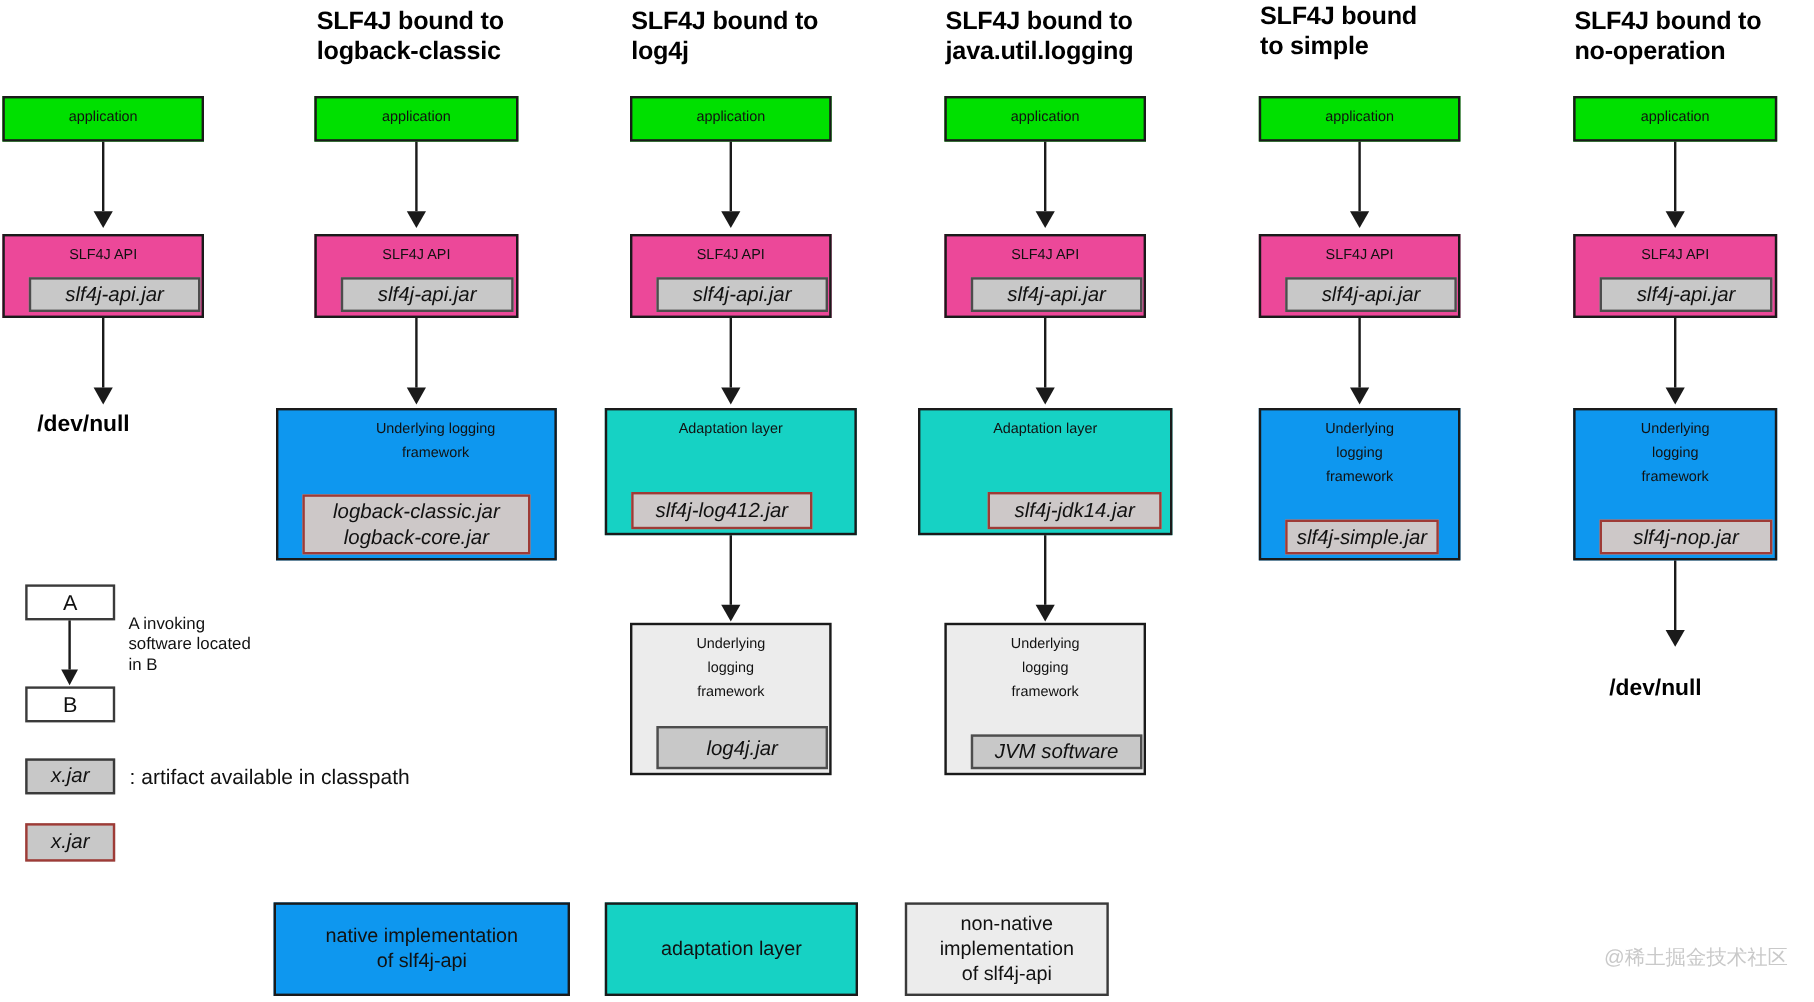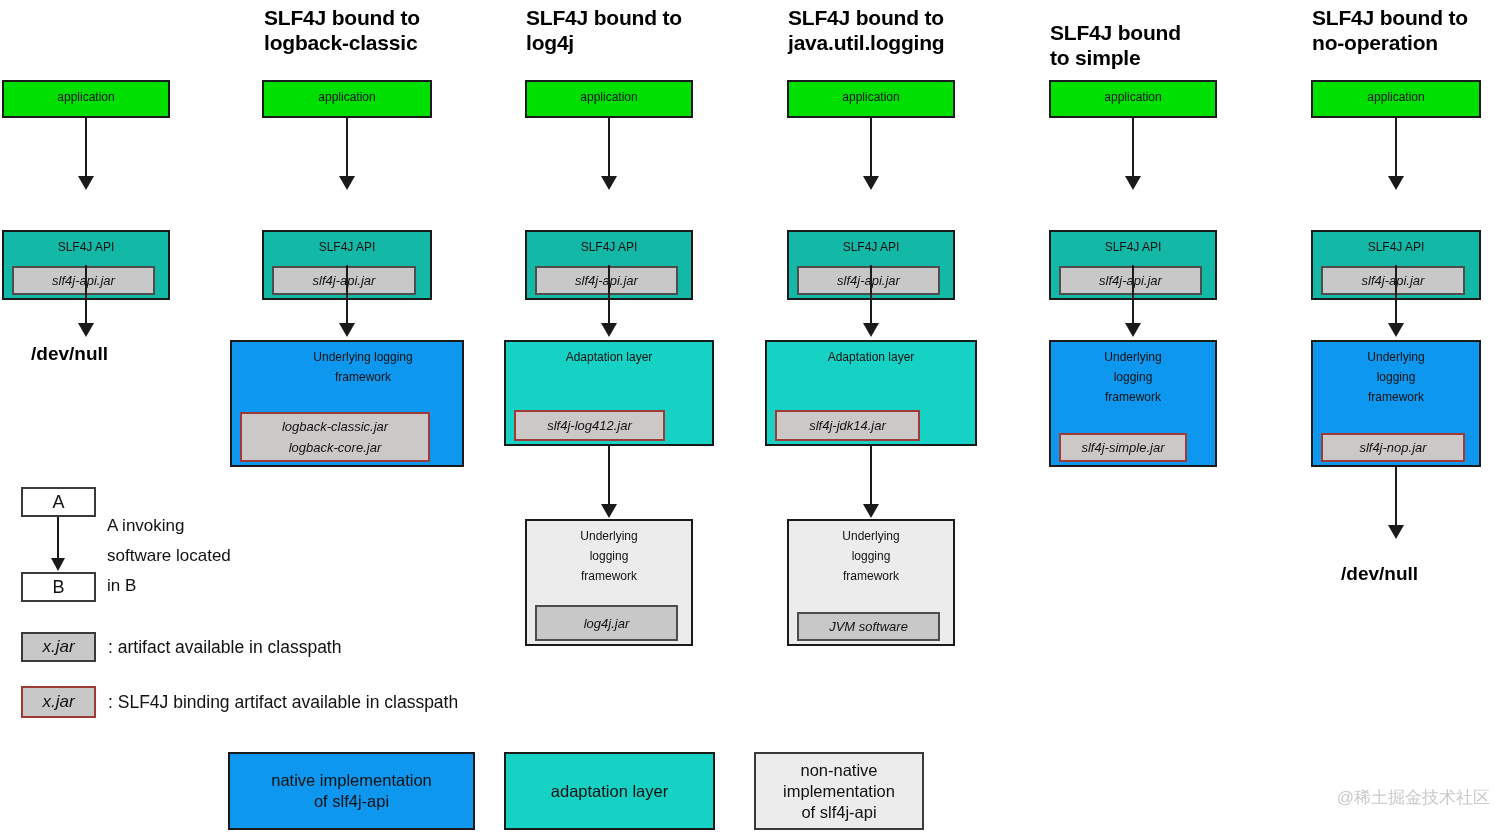--- a/index.html
+++ b/index.html
@@ -46,35 +46,35 @@
     line-height: 20px;
     text-align: center;
     color: #111;
     padding: 5px 4px 0 4px;
     white-space: pre-line;
     width: 100%;
     box-sizing: border-box;
   }
 
   .green  { background: #00e000; }
-  .lightblue { background: #14b8a6; margin-top: 35px; }
+  .lightblue { background: #ec4899; }
   .vividblue { background: #0e97ef; }
   .teal   { background: #16d2c4; }
   .lightgray { background: #ececec; }
 
   
   .jar-chip {
     position: absolute;
-    left: 8px;
+    left: 20px;
     bottom: 3px;
     box-sizing: border-box;
     background: #c8c8c8;
     border: 2px solid #4d4d4d;
     font-style: italic;
-    font-size: 13px;
+    font-size: 17px;
     line-height: 21px;
     text-align: center;
     color: #111;
     padding: 2px 6px;
     white-space: pre-line;
     display: flex;
     flex-direction: column;
     align-items: center;
     justify-content: center;
   }
@@ -122,22 +122,22 @@
     background: #ffffff;
     border: 2px solid #3a3a3a;
     display: flex;
     align-items: center;
     justify-content: center;
     font-size: 18px;
     color: #111;
   }
   .legend-text {
     position: absolute;
-    font-size: 17px;
-    line-height: 30px;
+    font-size: 14px;
+    line-height: 17px;
     color: #111;
     white-space: pre-line;
   }
   .legend-chip {
     position: absolute;
     box-sizing: border-box;
     background: #c8c8c8;
     border: 2px solid #3a3a3a;
     display: flex;
     align-items: center;
@@ -271,34 +271,34 @@
   <div class="node lightblue" style="left:787px; top:195px; width:168px; height:70px;">
     <div class="caption">SLF4J API</div>
     <div class="jar-chip" style="width:143px; height:29px;">slf4j-api.jar</div>
   </div>
   <div class="arrow" style="left:871px; top:265px; height:75px;">
     <div class="shaft" style="height:58px;"></div>
     <div class="head" style="top:58px;"></div>
   </div>
   <div class="node teal" style="left:765px; top:340px; width:212px; height:106px;">
     <div class="caption">Adaptation layer</div>
-    <div class="jar-chip binding" style="width:145px; height:31px;">slf4j-jdk14.jar</div>
+    <div class="jar-chip binding" style="width:145px; height:31px;margin-left:36px;">slf4j-jdk14.jar</div>
   </div>
   <div class="arrow" style="left:871px; top:446px; height:75px;">
     <div class="shaft" style="height:58px;"></div>
     <div class="head" style="top:58px;"></div>
   </div>
   <div class="node lightgray" style="left:787px; top:519px; width:168px; height:127px;">
     <div class="caption">Underlying
 logging
 framework</div>
     <div class="jar-chip" style="width:143px; height:29px;">JVM software</div>
   </div>
 
-  <div class="col-title" style="left:1050px; top:20px; width:230px;">SLF4J bound
+  <div class="col-title" style="left:1050px; top:1px; width:230px;">SLF4J bound
 to simple</div>
 
   <div class="node green" style="left:1049px; top:80px; width:168px; height:38px;">
     <div class="caption">application</div>
   </div>
   <div class="arrow" style="left:1133px; top:118px; height:72px;">
     <div class="shaft" style="height:58px;"></div>
     <div class="head" style="top:58px;"></div>
   </div>
   <div class="node lightblue" style="left:1049px; top:195px; width:168px; height:70px;">
@@ -353,21 +353,20 @@
   </div>
   <div class="legend-box" style="left:21px; top:572px; width:75px; height:30px;">B</div>
   <div class="legend-text" style="left:107px; top:511px; width:175px;">A invoking
 software located
 in B</div>
 
   <div class="legend-chip" style="left:21px; top:632px; width:75px; height:30px;">x.jar</div>
   <div class="legend-row-text" style="left:108px; top:637px;">: artifact available in classpath</div>
 
   <div class="legend-chip binding" style="left:21px; top:686px; width:75px; height:32px;">x.jar</div>
-  <div class="legend-row-text" style="left:108px; top:692px;">: SLF4J binding artifact available in classpath</div>
 
   <div class="swatch vividblue" style="left:228px; top:752px; width:247px; height:78px;">native implementation
 of slf4j-api</div>
   <div class="swatch teal" style="left:504px; top:752px; width:211px; height:78px;">adaptation layer</div>
   <div class="swatch lightgray" style="left:754px; top:752px; width:170px; height:78px; border-color:#3a3a3a;">non-native
 implementation
 of slf4j-api</div>
 
   <div class="watermark">@稀土掘金技术社区</div>
 

